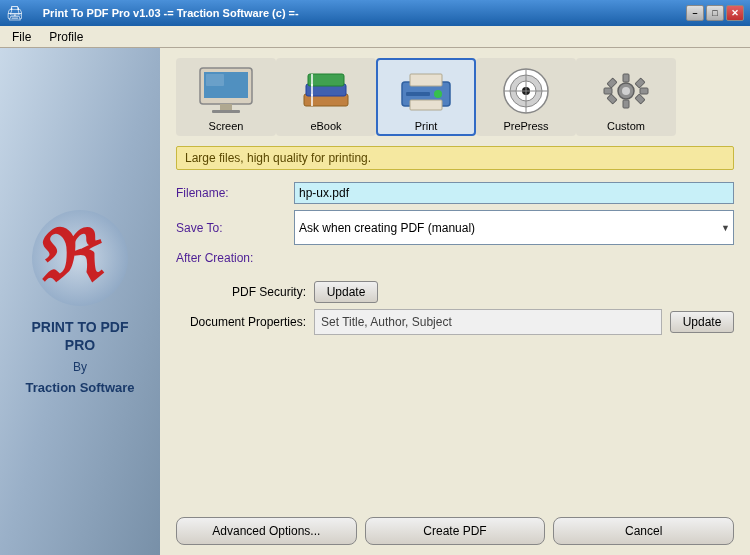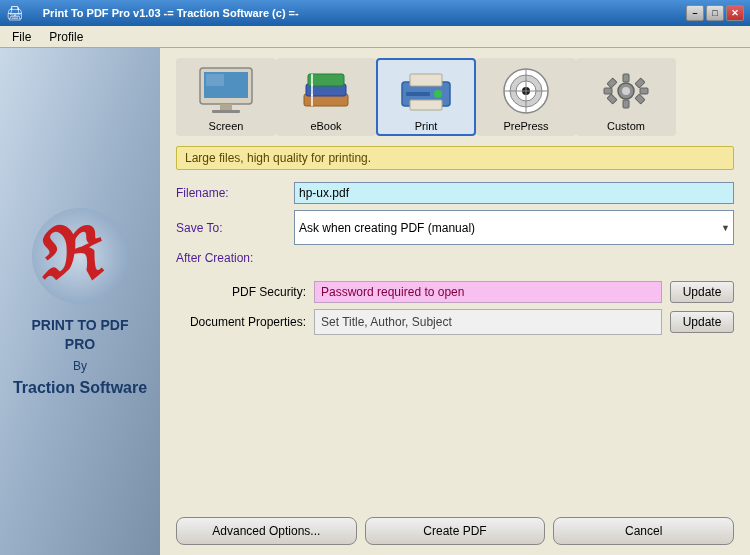--- a/index.html
+++ b/index.html
@@ -100,21 +100,21 @@
       text-align: center;
       line-height: 1.3;
     }
     .sidebar-by {
       color: #1a3a6a;
       font-size: 12px;
       margin: 6px 0;
     }
     .sidebar-company {
       color: #1a3a6a;
-      font-size: 16px;
+      font-size: 13px;
       font-weight: bold;
       text-align: center;
     }
 
     
     .content {
       flex: 1;
       background: #ece9d8;
       padding: 10px 16px 10px 16px;
       display: flex;
@@ -446,23 +446,20 @@
         </div>
       </div>
       <div class="form-row">
         <span class="form-label">After Creation:</span>
       </div>
     </div>
 
     <div class="security-section">
       <div class="security-row">
         <span class="security-label">PDF Security:</span>
-        <div class="security-value">
-          <span>Password required to open</span>
-        </div>
         <button class="update-btn">Update</button>
       </div>
       <div class="security-row">
         <span class="security-label">Document Properties:</span>
         <div class="doc-prop-value">
           <span>Set Title, Author, Subject</span>
         </div>
         <button class="update-btn">Update</button>
       </div>
     </div>

